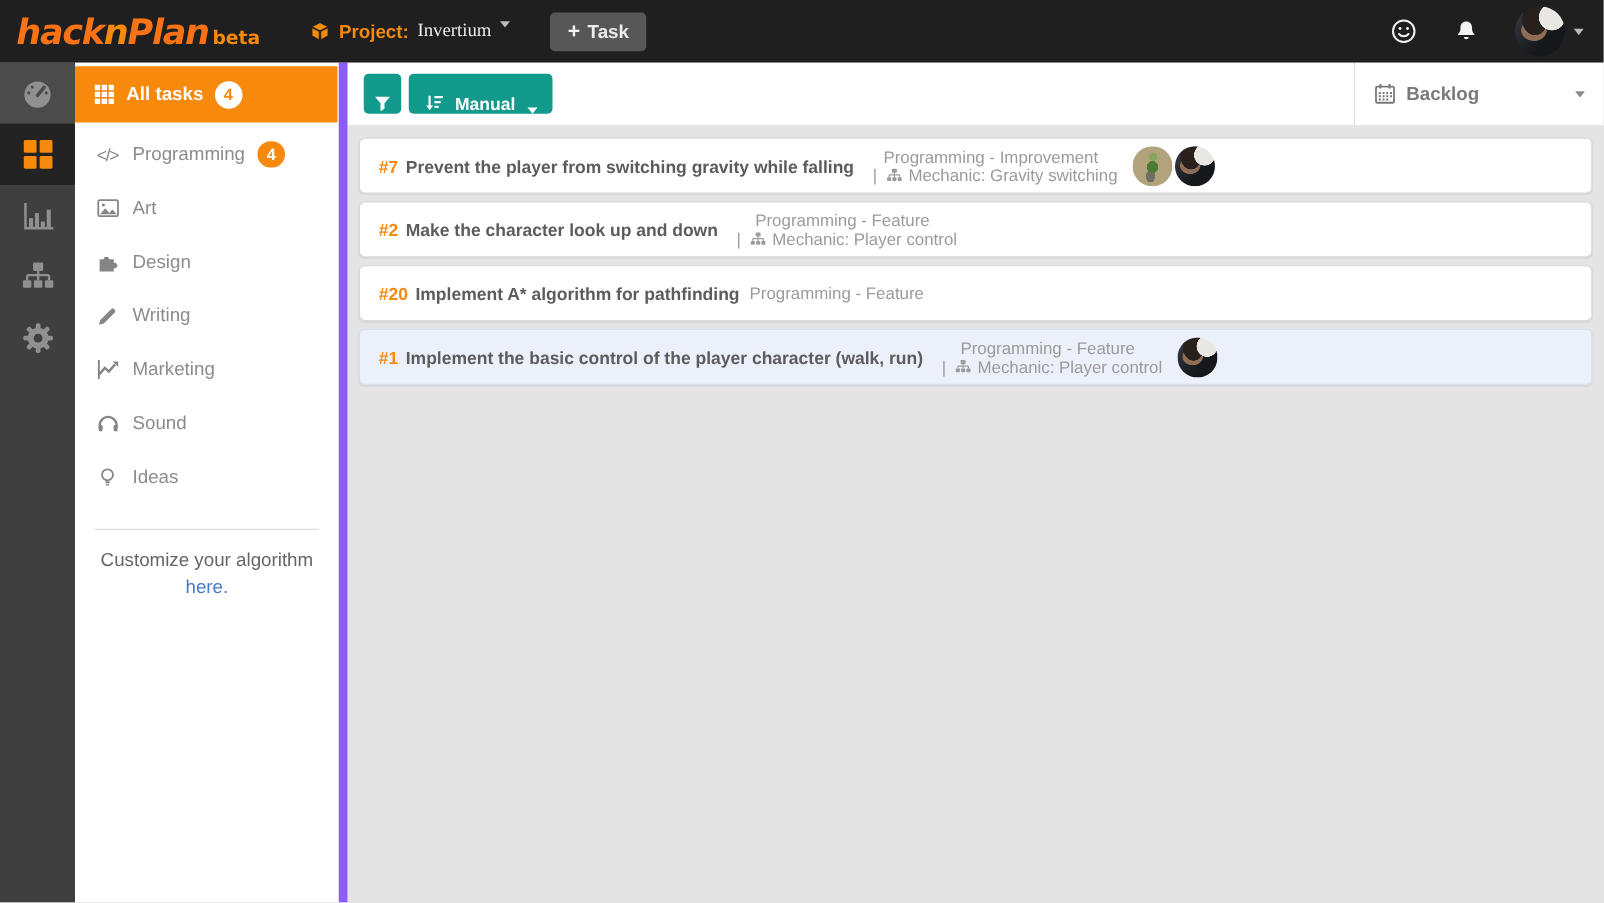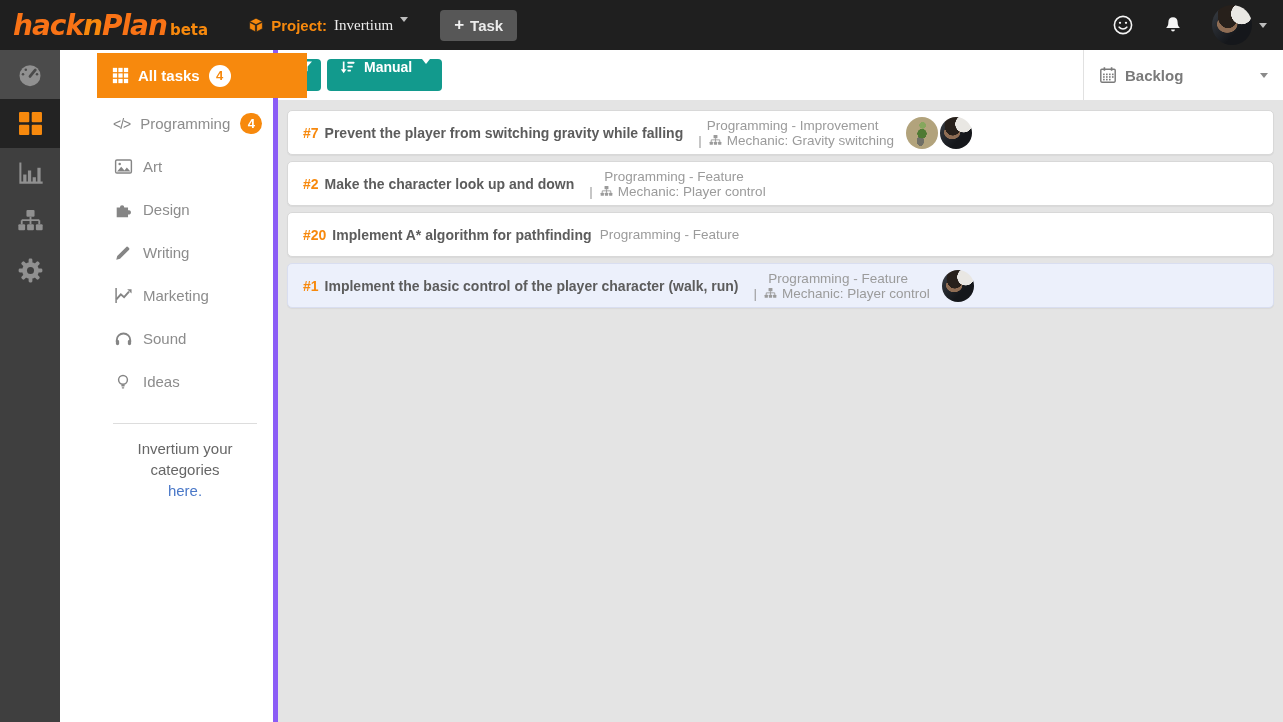--- a/index.html
+++ b/index.html
@@ -47,40 +47,40 @@
   .topbar .avatar{width:40px;height:40px;}
 
   
   .rail{position:absolute;top:50px;left:0;width:60px;bottom:0;background:#3f3f3f;z-index:5;}
   .rail-item{height:49px;display:flex;align-items:center;justify-content:center;color:#909090;cursor:pointer;}
   .rail-item.highlight{background:#4b4b4b;}
   .rail-item.active{background:#232323;color:#f7890d;}
 
   
   .catbar{position:absolute;top:50px;left:60px;width:218px;bottom:0;background:#fff;
-    border-right:5px solid #8b5cf6;box-sizing:border-box;z-index:4;padding-left:37px;}
+    border-right:7px solid #8b5cf6;box-sizing:border-box;z-index:4;}
   .cat-header{margin-top:3px;width:210px;height:45px;background:#f7890d;color:#fff;display:flex;
     align-items:center;gap:9px;padding-left:15px;box-sizing:border-box;font-size:15px;font-weight:bold;cursor:pointer;}
   .badge-light{background:#fff;color:#f7890d;width:22px;height:22px;border-radius:50%;display:flex;
     align-items:center;justify-content:center;font-size:13px;font-weight:bold;}
   .cat-list{margin-top:4px;}
   .cat-item{display:flex;align-items:center;gap:10px;height:43px;padding:0 16px;color:#8c8c8c;
     font-size:15px;cursor:pointer;}
   .cat-item .icon-slot{width:20px;display:flex;justify-content:center;color:#858585;}
   .code-glyph{font-size:14px;color:#858585;letter-spacing:-1px;}
   .badge-orange{background:#f7890d;color:#fff;min-width:12px;height:21px;padding:0 5px;border-radius:11px;
     display:flex;align-items:center;justify-content:center;font-size:13px;font-weight:bold;}
   .cat-divider{border:none;border-top:1px solid #ddd;margin:20px 16px 0 16px;}
   .cat-footer{margin-top:14px;text-align:center;color:#666;font-size:15px;line-height:21px;padding:0 10px;}
   .cat-footer a{color:#4a78c8;text-decoration:none;cursor:pointer;}
 
   
   .main{position:absolute;left:278px;top:50px;right:0;bottom:0;}
   .toolbar{position:relative;height:50px;background:#fff;display:flex;align-items:center;padding-left:13px;}
-  .btn-teal{background:#129a8d;color:#fff;border-radius:4px;height:32px;display:flex;align-items:flex-start;
+  .btn-teal{background:#129a8d;color:#fff;border-radius:4px;height:32px;display:flex;align-items:flex-end;
     justify-content:center;cursor:pointer;}
   .filter-btn{width:30px;margin-right:6px;}
   .sort-btn{padding:0 12px;gap:8px;font-size:14px;font-weight:bold;}
   .sort-btn .caret{border-top-color:#fff;margin-left:2px;}
   .board-select{position:absolute;right:0;top:0;height:50px;width:200px;border-left:1px solid #e1e1e1;
     display:flex;align-items:center;gap:8px;padding:0 15px;box-sizing:border-box;color:#7a7a7a;
     font-size:15px;font-weight:bold;cursor:pointer;}
   .board-select .caret{margin-left:auto;border-top-color:#8a8a8a;}
 
   .content{position:absolute;top:50px;left:0;right:0;bottom:0;padding:10px 9px;box-sizing:border-box;overflow:hidden;}
@@ -355,21 +355,21 @@
       <span class="icon-slot">
           <svg class="icon" width="18" height="18">
             <use href="#sym-bulb"></use>
           </svg>
         </span>
       <span>Ideas</span>
     </div>
   </div>
   <hr class="cat-divider">
   <div class="cat-footer">
-    <span>Invertium your categories</span><br>
+    <span>Customize your algorithm</span><br>
     <a>here.</a>
   </div>
 </aside>
 
 <main class="main">
   <div class="toolbar">
     <div class="btn-teal filter-btn">
       <svg class="icon" width="16" height="16">
           <use href="#sym-funnel"></use>
         </svg>

